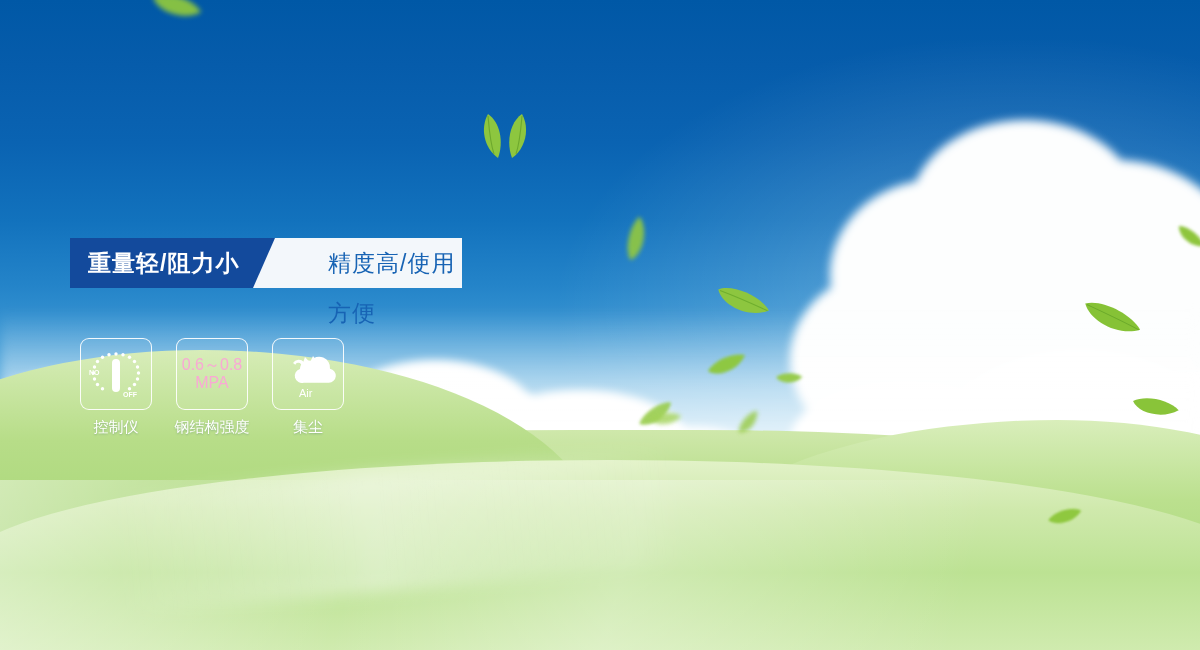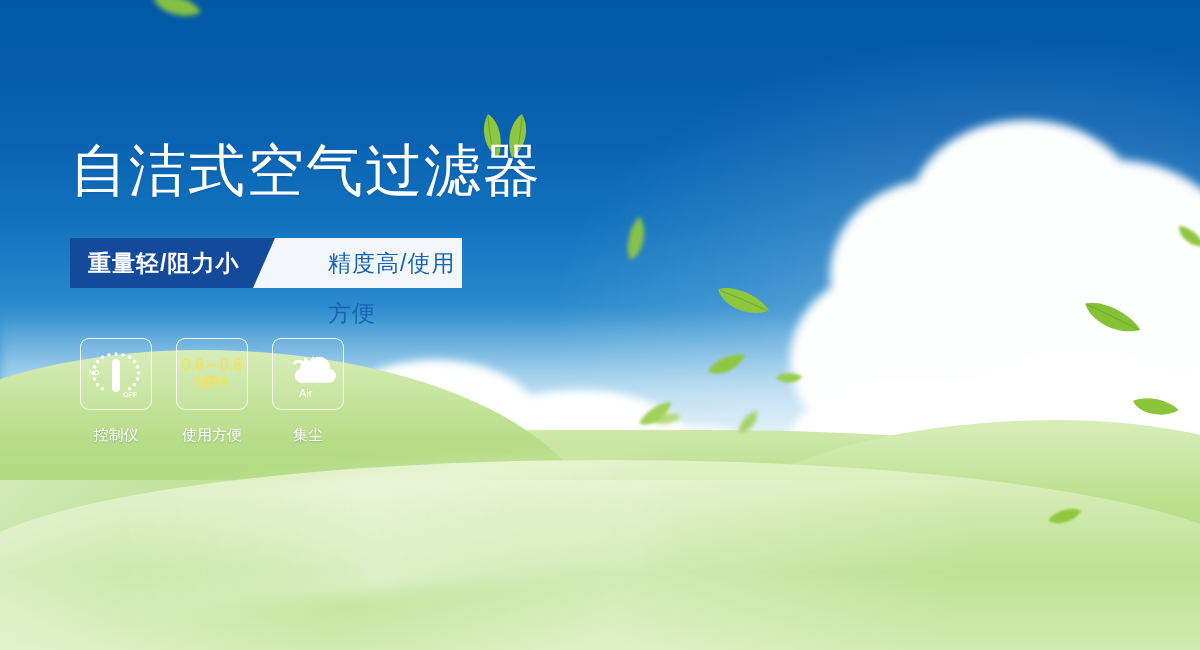--- a/index.html
+++ b/index.html
@@ -136,26 +136,26 @@
   .feature{width:72px;display:flex;flex-direction:column;align-items:center;}
   .fbox{
     width:72px;height:72px;
     border:1.5px solid rgba(255,255,255,.92);
     border-radius:9px;
     display:flex;align-items:center;justify-content:center;
     background:rgba(255,255,255,.05);
     box-sizing:border-box;
   }
   .ftext{
-    color:#fde047;text-align:center;line-height:1.12;
+    color:#f9a8d4;text-align:center;line-height:1.12;
     font-size:16px;letter-spacing:0;
   }
   .ftext small{font-size:16px;display:block;}
   .flabel{
-    margin-top:16px;color:#ffffff;font-size:15px;white-space:nowrap;
+    margin-top:8px;color:#ffffff;font-size:15px;white-space:nowrap;
     text-shadow:0 1px 2px rgba(0,50,100,.25);
   }
   .feature:nth-child(4) .flabel{font-size:14px;}
 </style>
 </head>
 <body>
 
 <div id="banner">
 
   <div class="sky"></div>
@@ -259,21 +259,20 @@
   </div>
 
   <div class="title-leaves">
     <svg width="70" height="46" viewBox="0 0 70 46">
       <path d="M28 46 C14 36 10 16 18 2 C30 10 34 30 28 46 Z" fill="#8dc63f"></path>
       <path d="M42 46 C56 36 60 16 52 2 C40 10 36 30 42 46 Z" fill="#8dc63f"></path>
       <path d="M24 42 C20 30 19 15 18 4" stroke="#6da82d" stroke-width="1.1" fill="none"></path>
       <path d="M46 42 C50 30 51 15 52 4" stroke="#6da82d" stroke-width="1.1" fill="none"></path>
     </svg>
   </div>
-  <div class="title">自洁式空气过滤器</div>
 
   <div class="subbar">
     <div class="subbar-blue"></div>
     <div class="subbar-white"></div>
     <div class="subbar-blue-txt">重量轻/阻力小</div>
     <div class="subbar-white-txt">精度高/使用方便</div>
   </div>
 
   <div class="features">
 
@@ -307,21 +306,21 @@
       <div class="flabel">控制仪</div>
     </div>
 
     <div class="feature">
       <div class="fbox">
         <div class="ftext">
           <small>0.6～0.8</small>
           <small>MPA</small>
         </div>
       </div>
-      <div class="flabel">使用方便</div>
+      <div class="flabel">钢结构强度</div>
     </div>
 
 
 
     <div class="feature">
       <div class="fbox">
         <svg width="58" height="54" viewBox="0 0 58 54">
           <g fill="#ffffff">
             <path d="M14 16 a7 7 0 1 1 9.5 9.8 l-3 -3.4 a3.4 3.4 0 1 0 -4.2 -4.7 Z"></path>
             <path d="M26 10 l4 4.5 -6 1.3 Z"></path>

